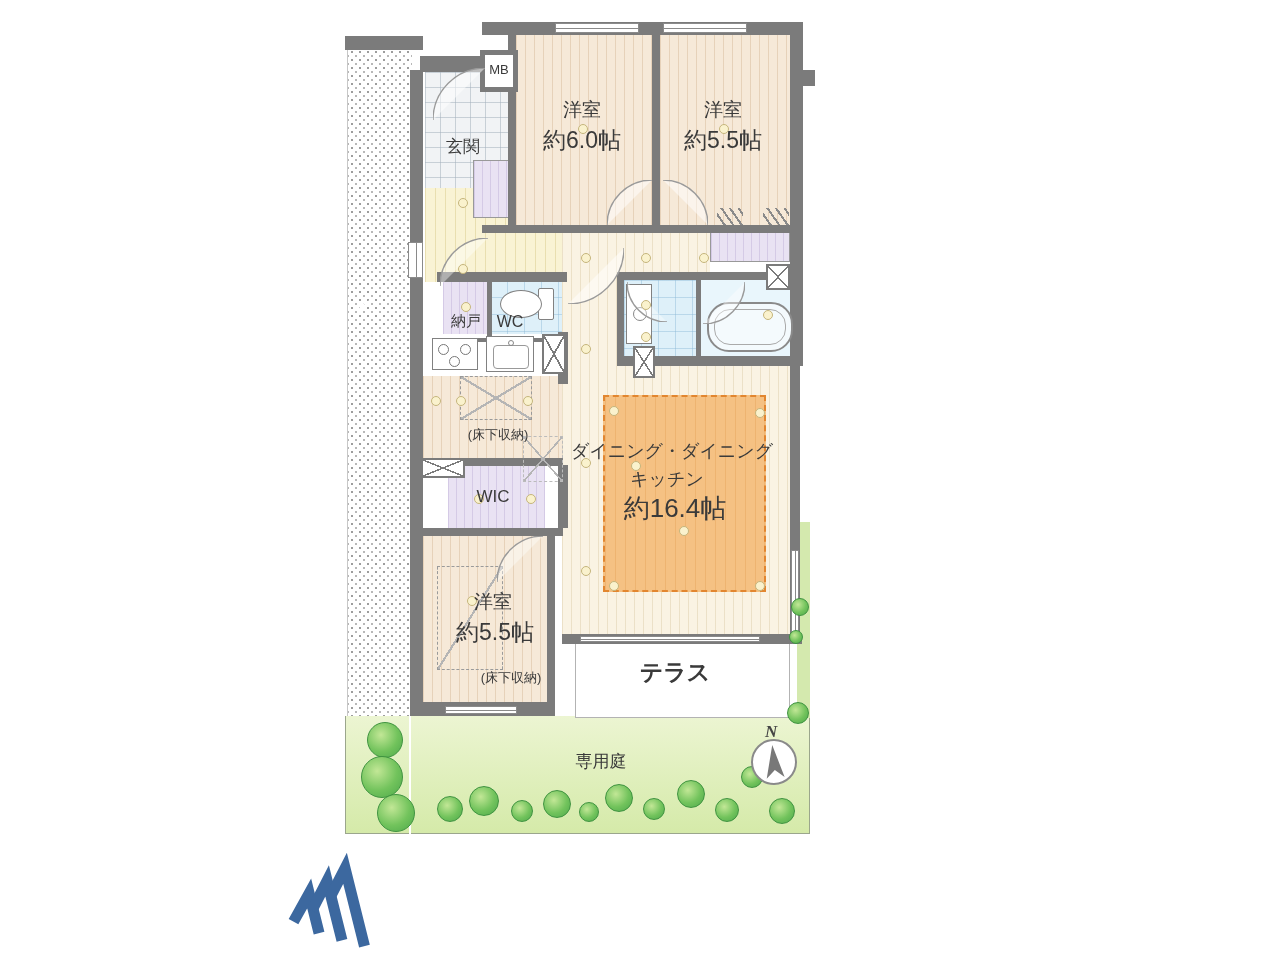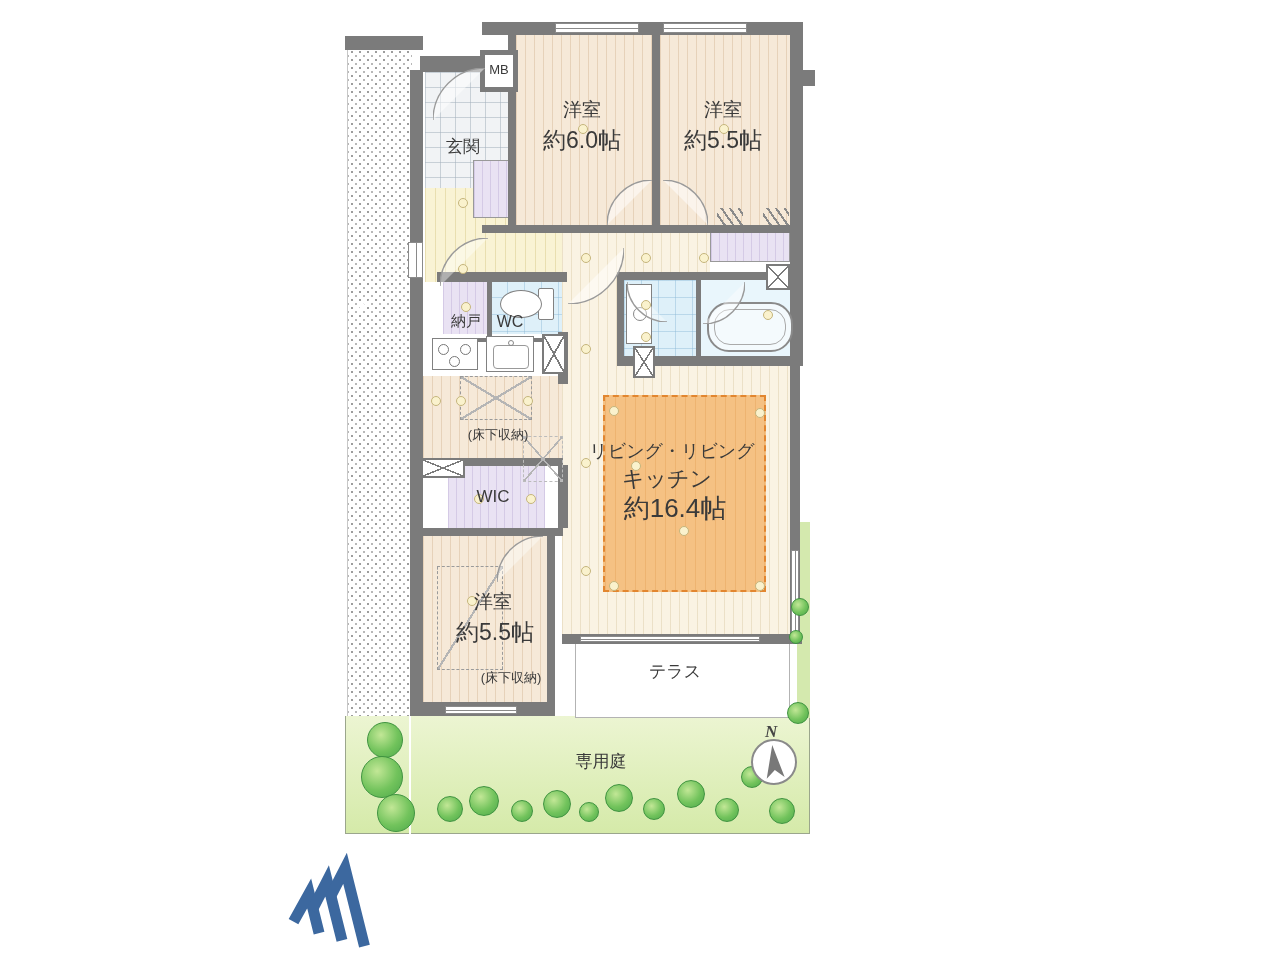--- a/index.html
+++ b/index.html
@@ -229,29 +229,29 @@
   </div>
 
   <div class="label" style="left:154px;top:60px;font-size:13px;">MB</div>
   <div class="label" style="left:118px;top:137px;font-size:17px;">玄関</div>
   <div class="label" style="left:237px;top:100px;font-size:19px;">洋室</div>
   <div class="label" style="left:237px;top:130px;font-size:23px;">約6.0帖</div>
   <div class="label" style="left:378px;top:100px;font-size:19px;">洋室</div>
   <div class="label" style="left:378px;top:130px;font-size:23px;">約5.5帖</div>
   <div class="label" style="left:121px;top:311px;font-size:15px;">納戸</div>
   <div class="label" style="left:165px;top:312px;font-size:16px;">WC</div>
-  <div class="label" style="left:327px;top:441px;font-size:18px;">リビング・リビング</div>
-  <div class="label" style="left:322px;top:469px;font-size:22px;">キッチン</div>
+  <div class="label" style="left:327px;top:441px;font-size:18px;">ダイニング・ダイニング</div>
+  <div class="label" style="left:322px;top:469px;font-size:18px;">キッチン</div>
   <div class="label" style="left:330px;top:499px;font-size:26px;">約16.4帖</div>
   <div class="label" style="left:148px;top:487px;font-size:17px;">WIC</div>
   <div class="label" style="left:148px;top:592px;font-size:19px;">洋室</div>
   <div class="label" style="left:150px;top:622px;font-size:23px;">約5.5帖</div>
   <div class="label" style="left:153px;top:425px;font-size:13px;">(床下収納)</div>
   <div class="label" style="left:166px;top:668px;font-size:13px;">(床下収納)</div>
-  <div class="label" style="left:330px;top:662px;font-size:17px;">テラス</div>
+  <div class="label" style="left:330px;top:662px;font-size:23px;font-weight:bold;">テラス</div>
   <div class="label" style="left:256px;top:752px;font-size:17px;">専用庭</div>
 </div>
 
 <div id="logo">
   <svg width="118" height="112" viewBox="-34 -24 150 138">
     <g transform="rotate(-14 40 50)" fill="none" stroke="#3c689f" stroke-width="14" stroke-linejoin="miter">
       <path d="M-24,56 L4,26 L4,78"></path>
       <path d="M2,48 L30,16 L30,94"></path>
       <path d="M28,38 L56,6 L56,108"></path>
     </g>

